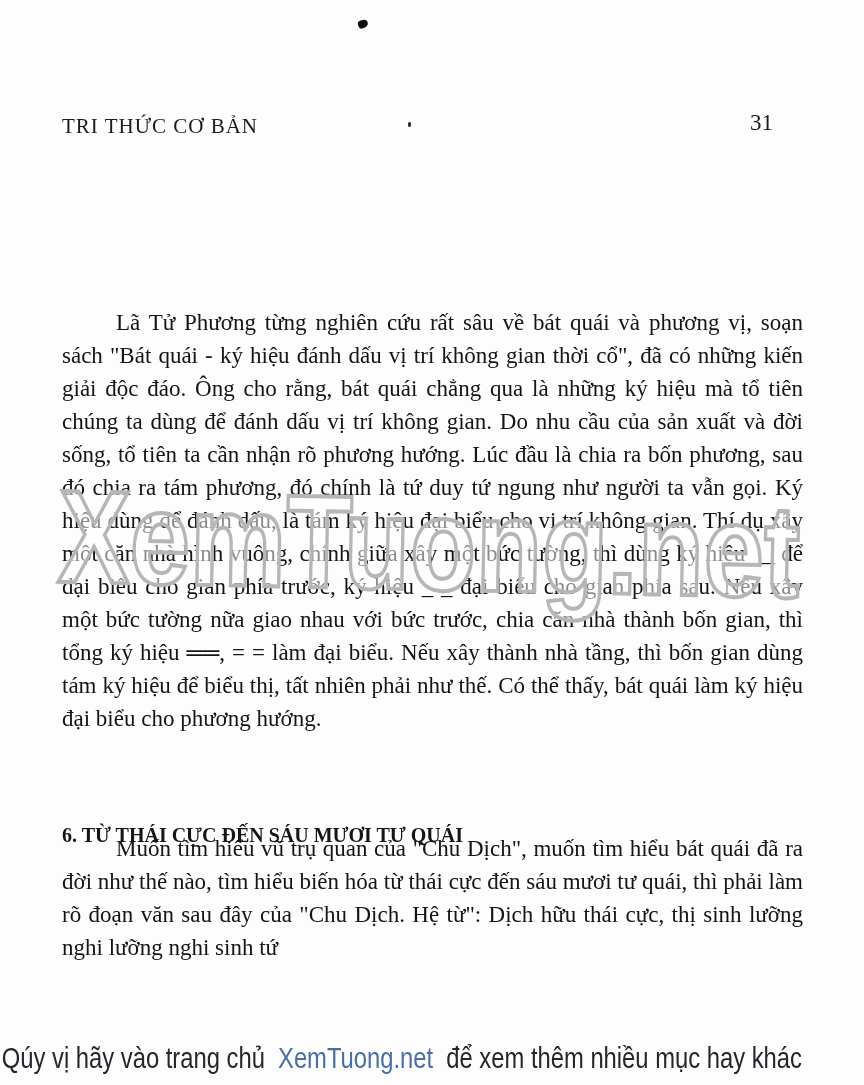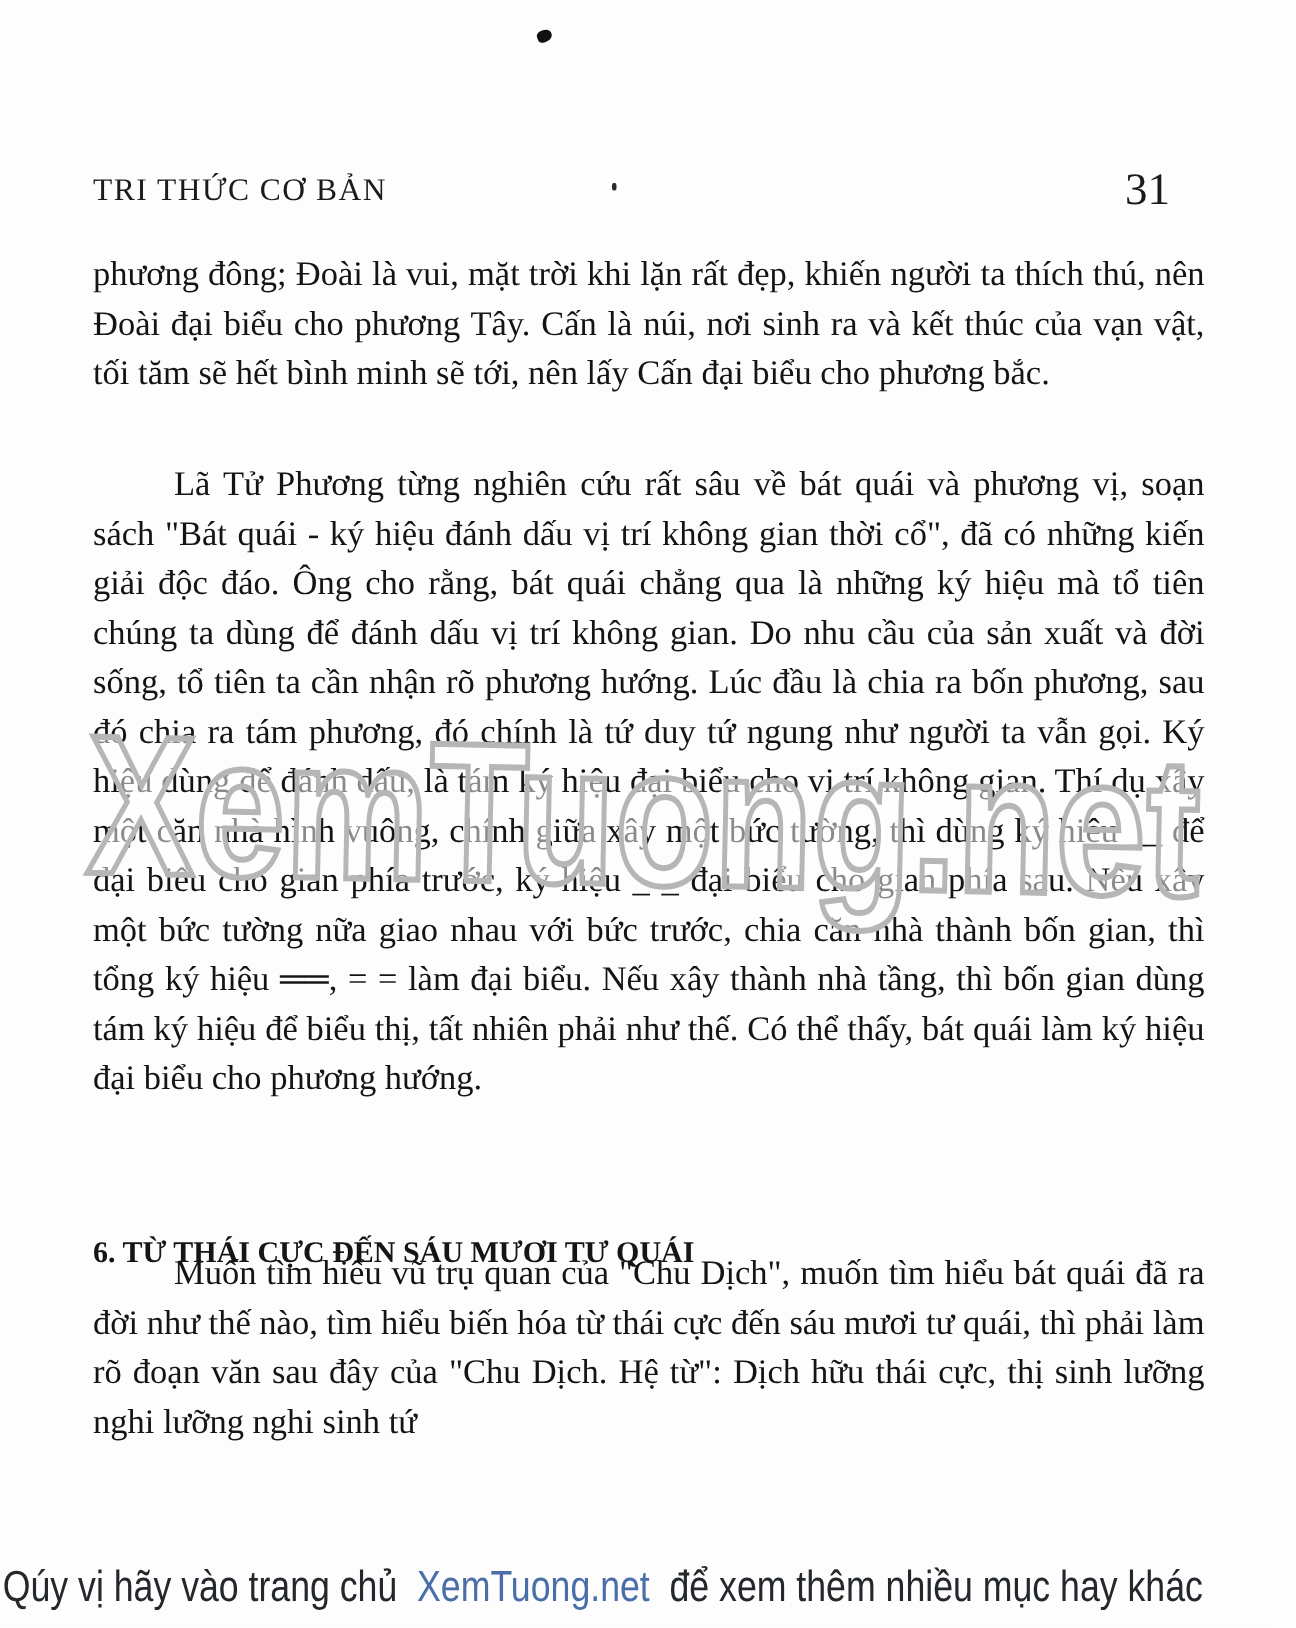--- a/index.html
+++ b/index.html
@@ -13,21 +13,21 @@
   }
   
   .running-head{
     position:absolute;left:62px;top:114px;
     font-family:"Liberation Serif", serif;
     font-size:21px;font-weight:400;letter-spacing:1px;
     color:#1b1b1b;white-space:nowrap;
   }
   .page-number{
     position:absolute;left:750px;top:110px;
-    font-size:30px;font-weight:500;color:#1b1b1b;
+    font-size:23px;font-weight:500;color:#1b1b1b;
   }
   
   .speck{
     position:absolute;left:358px;top:20px;width:10px;height:8px;
     background:#101010;border-radius:45% 55% 60% 40%;
     transform:rotate(-20deg);
   }
   .dot-artifact{
     position:absolute;left:408px;top:122px;width:3px;height:5px;
     background:#2a2a2a;border-radius:40%;
@@ -75,21 +75,20 @@
 <body>
 
 <div class="page">
 
   <div class="speck"></div>
   <div class="dot-artifact"></div>
 
   <div class="running-head">TRI THỨC CƠ BẢN</div>
   <div class="page-number">31</div>
 
-  <p class="body-para p1">phương đông; Đoài là vui, mặt trời khi lặn rất đẹp, khiến người ta thích thú, nên Đoài đại biểu cho phương Tây. Cấn là núi, nơi sinh ra và kết thúc của vạn vật, tối tăm sẽ hết bình minh sẽ tới, nên lấy Cấn đại biểu cho phương bắc.</p>
 
   <p class="body-para p2">Lã Tử Phương từng nghiên cứu rất sâu về bát quái và phương vị, soạn sách "Bát quái - ký hiệu đánh dấu vị trí không gian thời cổ", đã có những kiến giải độc đáo. Ông cho rằng, bát quái chẳng qua là những ký hiệu mà tổ tiên chúng ta dùng để đánh dấu vị trí không gian. Do nhu cầu của sản xuất và đời sống, tổ tiên ta cần nhận rõ phương hướng. Lúc đầu là chia ra bốn phương, sau đó chia ra tám phương, đó chính là tứ duy tứ ngung như người ta vẫn gọi. Ký hiệu dùng để đánh dấu, là tám ký hiệu đại biểu cho vị trí không gian. Thí dụ xây một căn nhà hình vuông, chính giữa xây một bức tường, thì dùng ký hiệu __ để đại biểu cho gian phía trước, ký hiệu _ _ đại biểu cho gian phía sau. Nếu xây một bức tường nữa giao nhau với bức trước, chia căn nhà thành bốn gian, thì tổng ký hiệu ══, = =  làm đại biểu. Nếu xây thành nhà tầng, thì bốn gian dùng tám ký hiệu để biểu thị, tất nhiên phải như thế. Có thể thấy, bát quái làm ký hiệu đại biểu cho phương hướng.</p>
 
   <h2 class="section-heading">6. TỪ THÁI CỰC ĐẾN SÁU MƯƠI TƯ QUÁI</h2>
 
   <p class="body-para p3">Muốn tìm hiểu vũ trụ quan của "Chu Dịch", muốn tìm hiểu bát quái đã ra đời như thế nào, tìm hiểu biến hóa từ thái cực đến sáu mươi tư quái, thì phải làm rõ đoạn văn sau đây của "Chu Dịch. Hệ từ":  Dịch hữu thái cực, thị sinh lưỡng nghi lưỡng nghi sinh tứ</p>
 
   <div class="watermark">
     <svg width="790" height="180" viewBox="0 0 790 180" xmlns="http://www.w3.org/2000/svg">
       <text x="6" y="130" font-family="Liberation Sans, sans-serif" font-size="132" font-weight="bold" textLength="742" lengthAdjust="spacingAndGlyphs" fill="rgba(255,255,255,0.5)" stroke="#b6b6b6" stroke-width="4">XemTuong.net</text>

